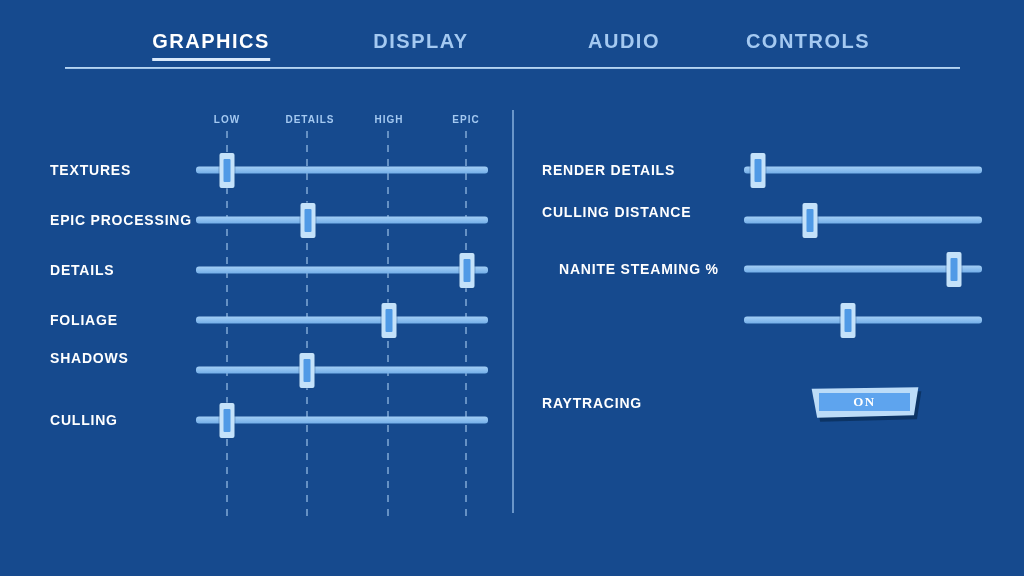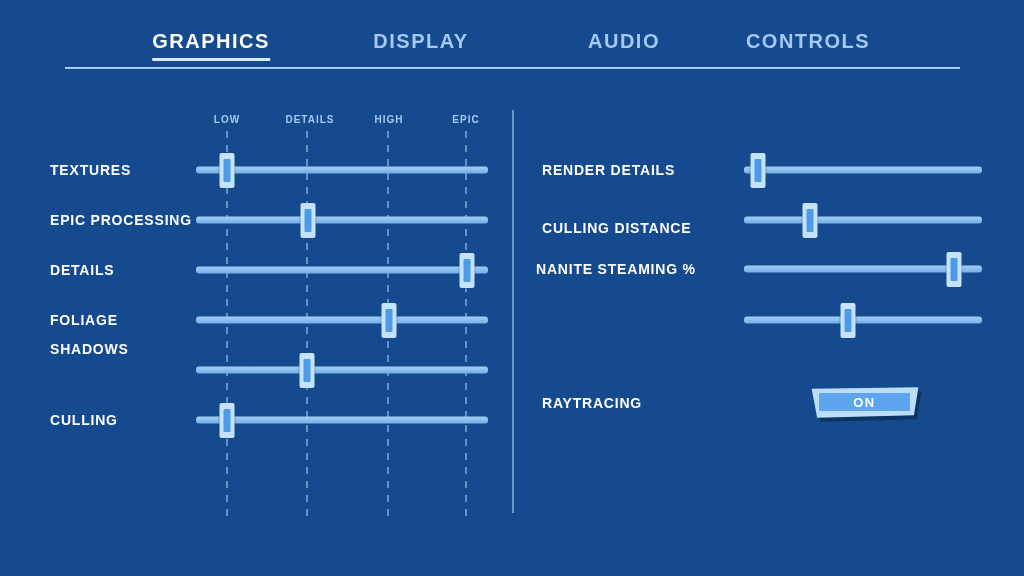--- a/index.html
+++ b/index.html
@@ -88,21 +88,21 @@
     position:absolute;inset:0;
     background:#bcdcf8;
     clip-path:polygon(1.5% 6%, 98.5% 1%, 94.5% 91%, 6.5% 99%);
   }
   .toggle-fill{
     position:absolute;left:9px;right:10px;top:6px;bottom:7px;
     background:#5ea4ee;
     display:flex;align-items:center;justify-content:center;
   }
   .toggle-text{
-    color:#ffffff;font-size:13px;font-weight:bold;letter-spacing:1.5px;
+    color:#ffffff;font-size:13px;font-weight:bold;letter-spacing:1.5px;font-family:Liberation Serif, serif;
   }
 </style>
 </head>
 <body>
 
 <div class="screen">
 
   <nav>
     <div class="tab active" style="left:211px">GRAPHICS</div>
     <div class="tab" style="left:421px">DISPLAY</div>
@@ -144,49 +144,49 @@
       </div>
   </div>
 
   <div class="row-label" style="left:50px;top:320px">FOLIAGE</div>
   <div class="track left-track" style="top:320px">
     <div class="handle" style="left: 66%;">
         <div class="handle-bar"></div>
       </div>
   </div>
 
-  <div class="row-label" style="left:50px;top:349px">SHADOWS</div>
+  <div class="row-label" style="left:50px;top:358px">SHADOWS</div>
   <div class="track left-track" style="top:370px">
     <div class="handle" style="left: 38%;">
         <div class="handle-bar"></div>
       </div>
   </div>
 
   <div class="row-label" style="left:50px;top:420px">CULLING</div>
   <div class="track left-track" style="top:420px">
     <div class="handle" style="left: 10.6%;">
         <div class="handle-bar"></div>
       </div>
   </div>
 
   <div class="row-label" style="left:542px;top:170px">RENDER DETAILS</div>
   <div class="track right-track" style="top:170px">
     <div class="handle" style="left: 5.9%;">
         <div class="handle-bar"></div>
       </div>
   </div>
 
-  <div class="row-label" style="left:542px;top:228px">CULLING DISTANCE</div>
+  <div class="row-label" style="left:542px;top:212px">CULLING DISTANCE</div>
   <div class="track right-track" style="top:220px">
     <div class="handle" style="left: 27.7%;">
         <div class="handle-bar"></div>
       </div>
   </div>
 
-  <div class="row-label" style="left:536px;top:269px">NANITE STEAMING %</div>
+  <div class="row-label" style="left:559px;top:269px">NANITE STEAMING %</div>
   <div class="track right-track" style="top:269px">
     <div class="handle" style="left: 88.2%;">
         <div class="handle-bar"></div>
       </div>
   </div>
 
   <div class="track right-track" style="top:320px">
     <div class="handle" style="left: 43.7%;">
         <div class="handle-bar"></div>
       </div>

